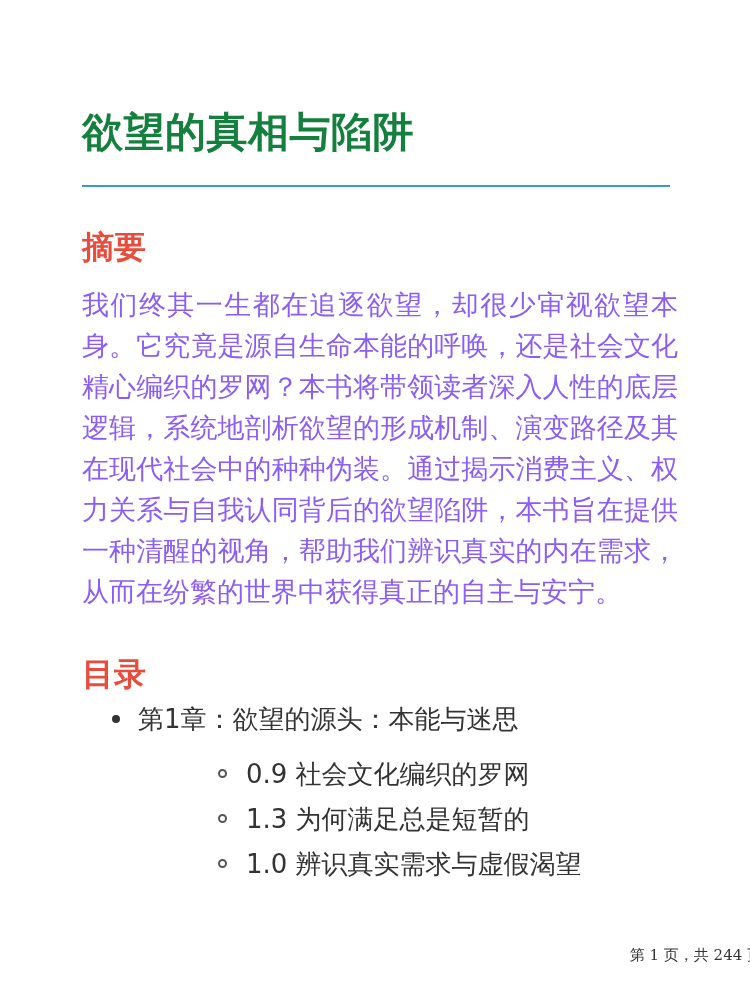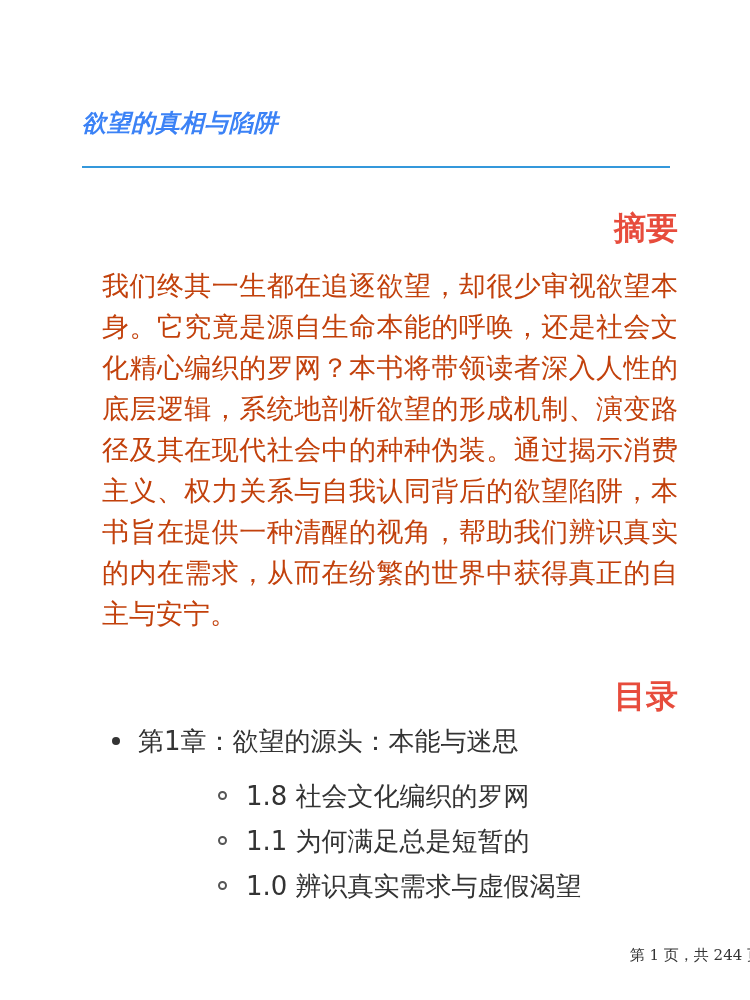--- a/index.html
+++ b/index.html
@@ -16,51 +16,48 @@
     position: absolute;
     inset: 0;
     background: #ffffff;
   }
   .content {
     margin-left: 82px;
     width: 596px;
     padding-top: 110px;
   }
   h1.doc-title {
-    font-size: 24px;
+    font-size: 41px;
     line-height: 1.1;
     font-weight: 700;
-    color: #3b82f6;
+    color: #15803d;
     letter-spacing: 0.5px;
-    font-style: italic;
   }
   .title-divider {
     margin-top: 30px;
     height: 2px;
     width: 588px;
     background: #3498db;
   }
   h2.section-heading {
     margin-top: 42px;
     font-size: 32px;
     line-height: 1.15;
     font-weight: 700;
     color: #e74c3c;
-    text-align: right;
   }
   h2.toc-heading {
     margin-top: 44px;
   }
   p.abstract-body {
     margin-top: 18px;
     font-size: 27px;
     line-height: 41px;
     text-align: justify;
-    color: #c2410c;
-    margin-left: 20px;
+    color: #8b5cf6;
   }
   ul.toc-list {
     list-style: none;
     margin-top: 7px;
   }
   li.toc-chapter {
     position: relative;
     padding-left: 56px;
     font-size: 26px;
     line-height: 38px;
@@ -124,25 +121,25 @@
 
     <h2 class="section-heading toc-heading">目录</h2>
 
     <ul class="toc-list">
       <li class="toc-chapter">
         <span class="bullet-disc"></span>
         <span>第1章：欲望的源头：本能与迷思</span>
         <ul class="toc-sublist">
           <li class="toc-section">
             <span class="bullet-circle"></span>
-            <span>1.8 社会文化编织的罗网</span>
+            <span>0.9 社会文化编织的罗网</span>
           </li>
           <li class="toc-section">
             <span class="bullet-circle"></span>
-            <span>1.1 为何满足总是短暂的</span>
+            <span>1.3 为何满足总是短暂的</span>
           </li>
           <li class="toc-section">
             <span class="bullet-circle"></span>
             <span>1.0 辨识真实需求与虚假渴望</span>
           </li>
         </ul>
       </li>
     </ul>
 
   </div>

